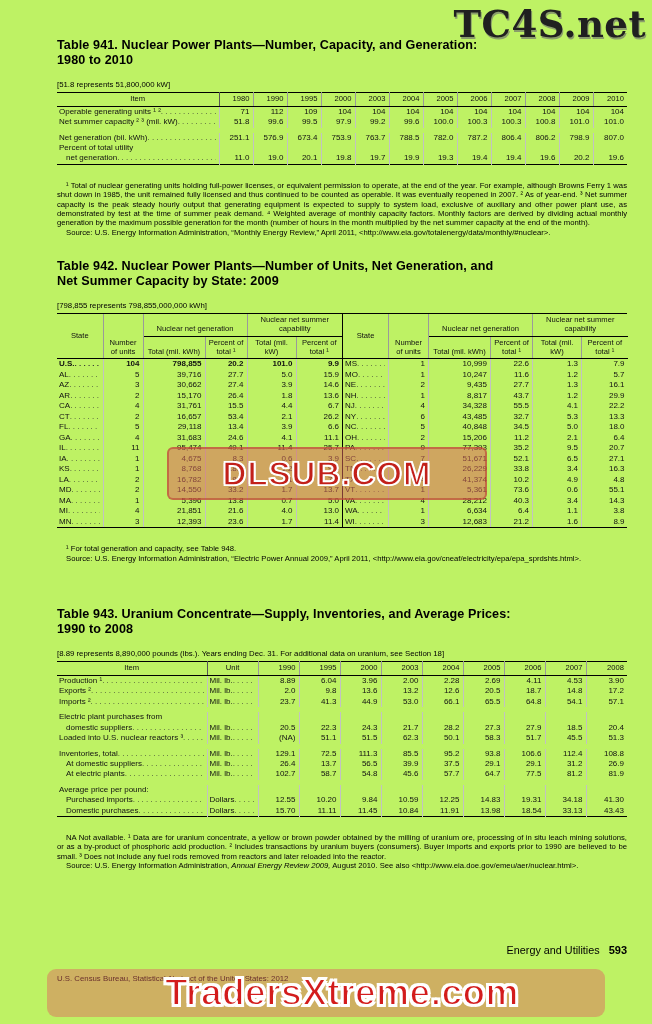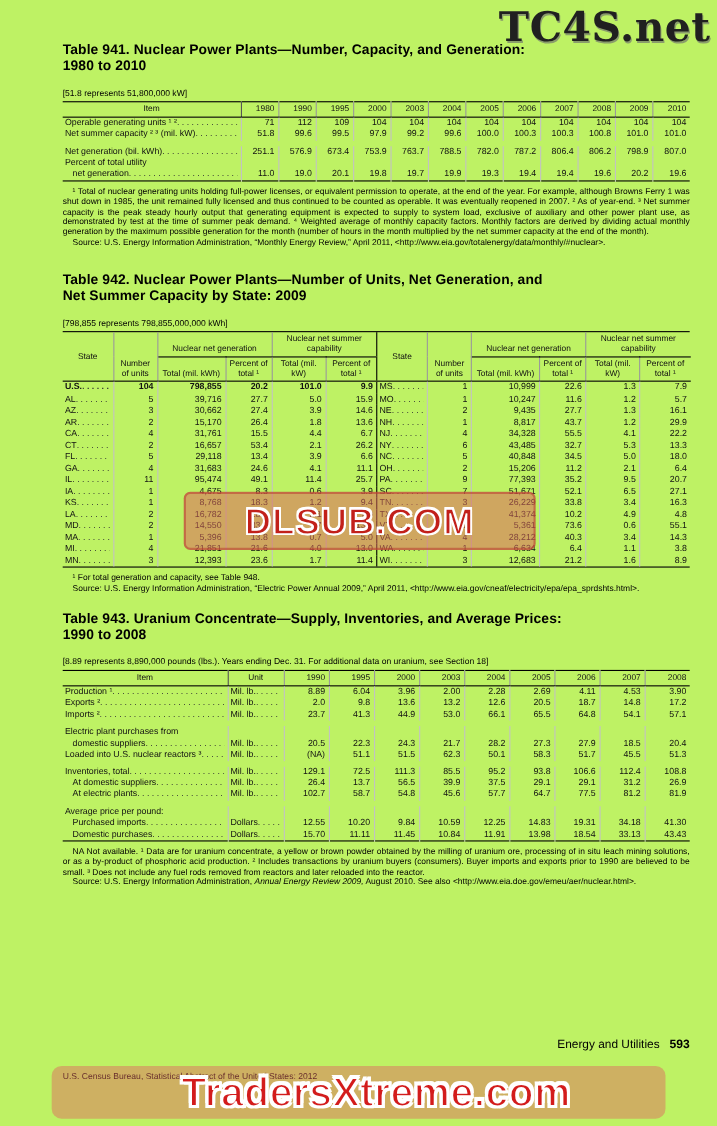--- a/index.html
+++ b/index.html
@@ -8,21 +8,21 @@
     position: relative; width: 652px; height: 1024px; margin: 0 auto;
     background: #bef264; color: #111; overflow: hidden;
     font-family: "Liberation Sans", "DejaVu Sans", sans-serif;
   }
   .content { position: absolute; top: 38px; left: 57px; width: 570px; }
 
   
   .tbl-title { font-size: 12.6px; font-weight: 700; line-height: 15px; color: #000; letter-spacing: .1px; }
   .bracket { font-size: 7.8px; margin: 12px 0 3px 0; color: #000; }
   .sec942 { margin-top: 22px; }
-  .sec943 { margin-top: 16px; }
+  .sec943 { margin-top: 44px; }
 
   
   .tbl { border-collapse: collapse; table-layout: fixed; width: 570px;
          border-top: 1.4px solid #000; border-bottom: 1.4px solid #000; }
   .tbl th { font-weight: 400; font-size: 7.6px; line-height: 8.8px; text-align: center;
             vertical-align: bottom; padding: 2px 2px; border-right: 1px solid #9a9a9a;
             border-bottom: 1px solid #000; }
   .tbl td { font-size: 8px; line-height: 10.4px; vertical-align: bottom;
             padding: 0 3px 0 2px; border-right: 1px solid #c2c2c2; }
   .tbl th:last-child, .tbl td:last-child { border-right: none; }
@@ -40,21 +40,21 @@
   .lbl .dots::before { content: " . . . . . . . . . . . . . . . . . . . . . . . . . . . . . . . . . . . . . . . . . . . . . . ."; }
 
   
   .t942wrap { display: flex; width: 570px; border-top: 1.4px solid #000; border-bottom: 1.4px solid #000; }
   .t942 { width: 285px; border-top: none; border-bottom: none; }
   .t942r { border-left: 1.2px solid #000; }
   .t942 .state-h { vertical-align: middle; }
   .t942 td { line-height: 10.5px; }
 
   
-  .fn { font-size: 7.7px; line-height: 9.4px; text-align: justify; text-indent: 9px; margin-top: 4px; color: #000; }
+  .fn { font-size: 7.7px; line-height: 9.4px; text-align: justify; text-indent: 9px; margin-top: 16px; color: #000; }
   .src { margin-top: 0; overflow-wrap: anywhere; }
   .src .it { font-style: italic; }
 
   
   .foot-right { position: absolute; right: 25px; top: 944px; font-size: 10.8px; color: #000; margin-left: 35px; }
   .foot-right .pg { font-weight: 700; margin-left: 9px; font-size: 11px; }
   .foot-left { position: absolute; left: 57px; top: 974px; font-size: 7.8px; color: #000; z-index: 1; }
 
   
   .wm-top { position: absolute; top: 2px; right: 6px; z-index: 9;

